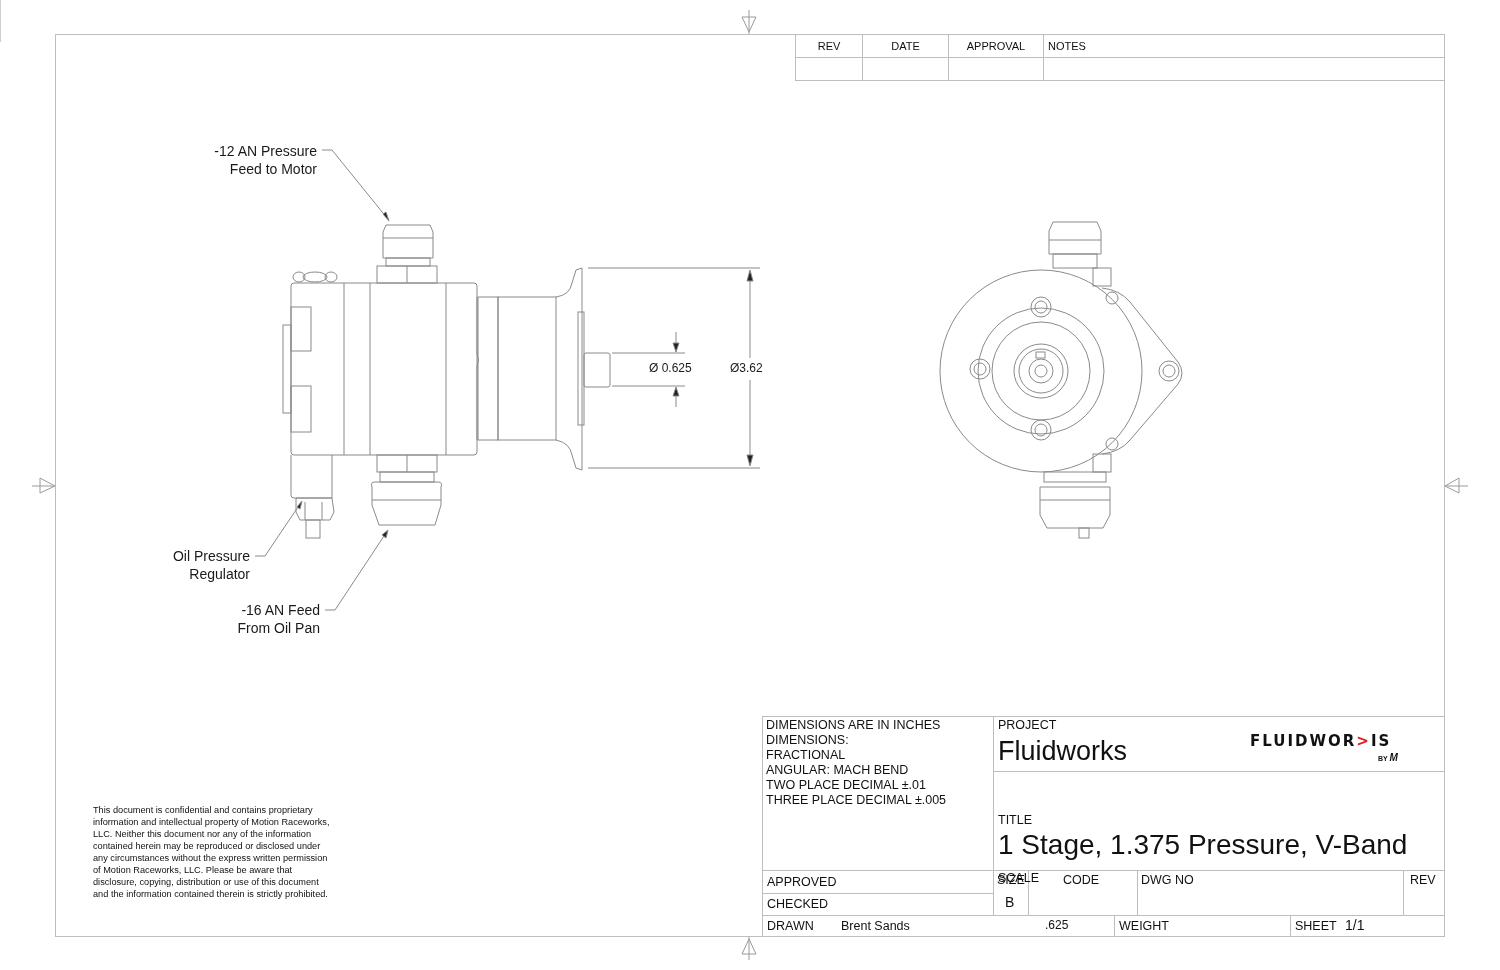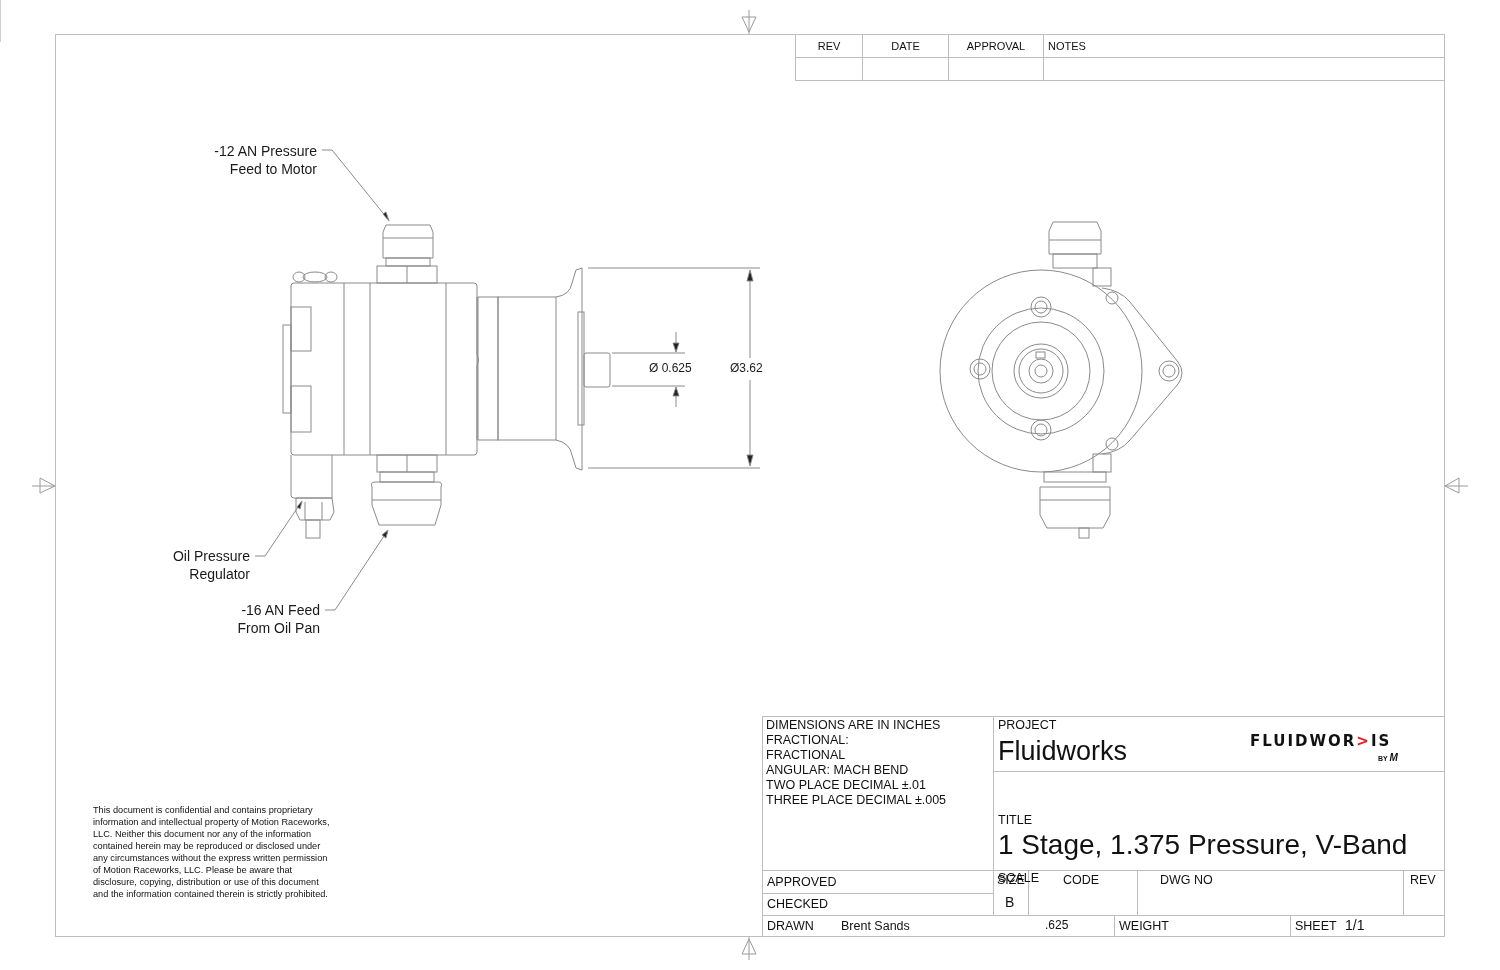--- a/index.html
+++ b/index.html
@@ -200,21 +200,21 @@
 <div class="tb" style="left:762px; top:893px; width:232px; height:23px;"></div>
 <div class="tb" style="left:762px; top:915px; width:683px; height:22px;"></div>
 <div class="tb" style="left:993px; top:870px; width:36px; height:46px;"></div>
 <div class="tb" style="left:1028px; top:870px; width:110px; height:46px;"></div>
 <div class="tb" style="left:1137px; top:870px; width:267px; height:46px;"></div>
 <div class="tb" style="left:1403px; top:870px; width:42px; height:46px;"></div>
 <div class="tb" style="left:1114px; top:915px; width:177px; height:22px;"></div>
 
 <div class="tb-text" style="left:766px; top:718px;">
   <div>DIMENSIONS ARE IN INCHES</div>
-  <div>FRACTIONAL:</div>
+  <div>DIMENSIONS:</div>
   <div>FRACTIONAL</div>
   <div>ANGULAR: MACH BEND</div>
   <div>TWO PLACE DECIMAL ±.01</div>
   <div>THREE PLACE DECIMAL ±.005</div>
 </div>
 
 <div class="tb-text" style="left:998px; top:718px;">PROJECT</div>
 <div class="tb-text big" style="left:998px; top:736px;">Fluidworks</div>
 <div class="tb-text" style="left:998px; top:773px;margin-top:40px;">TITLE</div>
 <div class="tb-text title-big" style="left:998px; top:829px;">1 Stage, 1.375 Pressure, V-Band</div>
@@ -230,21 +230,21 @@
 </div>
 
 <div class="tb-text" style="left:767px; top:875px;">APPROVED</div>
 <div class="tb-text" style="left:767px; top:897px;">CHECKED</div>
 <div class="tb-text" style="left:767px; top:919px;">DRAWN</div>
 <div class="tb-text" style="left:841px; top:919px;">Brent Sands</div>
 <div class="tb-text" style="left:941px; top:973px;">5/1/2024</div>
 <div class="tb-text" style="left:997px; top:873px;">SIZE</div>
 <div class="tb-text" style="left:1005px; top:895px; font-size:14px;">B</div>
 <div class="tb-text" style="left:1063px; top:873px;">CODE</div>
-<div class="tb-text" style="left:1141px; top:873px;margin-left:19px;">DWG NO</div>
+<div class="tb-text" style="left:1141px; top:873px;">DWG NO</div>
 <div class="tb-text" style="left:1410px; top:873px;">REV</div>
 <div class="tb-text" style="left:998px; top:871px;">SCALE</div>
 <div class="tb-text" style="left:1045px; top:918px; font-size:12px;">.625</div>
 <div class="tb-text" style="left:1119px; top:919px;">WEIGHT</div>
 <div class="tb-text" style="left:1295px; top:919px;">SHEET</div>
 <div class="tb-text" style="left:1345px; top:918px; font-size:14px;">1/1</div>
 
 <div class="notice">This document is confidential and contains proprietary information and intellectual property of Motion Raceworks, LLC. Neither this document nor any of the information contained herein may be reproduced or disclosed under any circumstances without the express written permission of Motion Raceworks, LLC. Please be aware that disclosure, copying, distribution or use of this document and the information contained therein is strictly prohibited.</div>
 
 </body></html>

